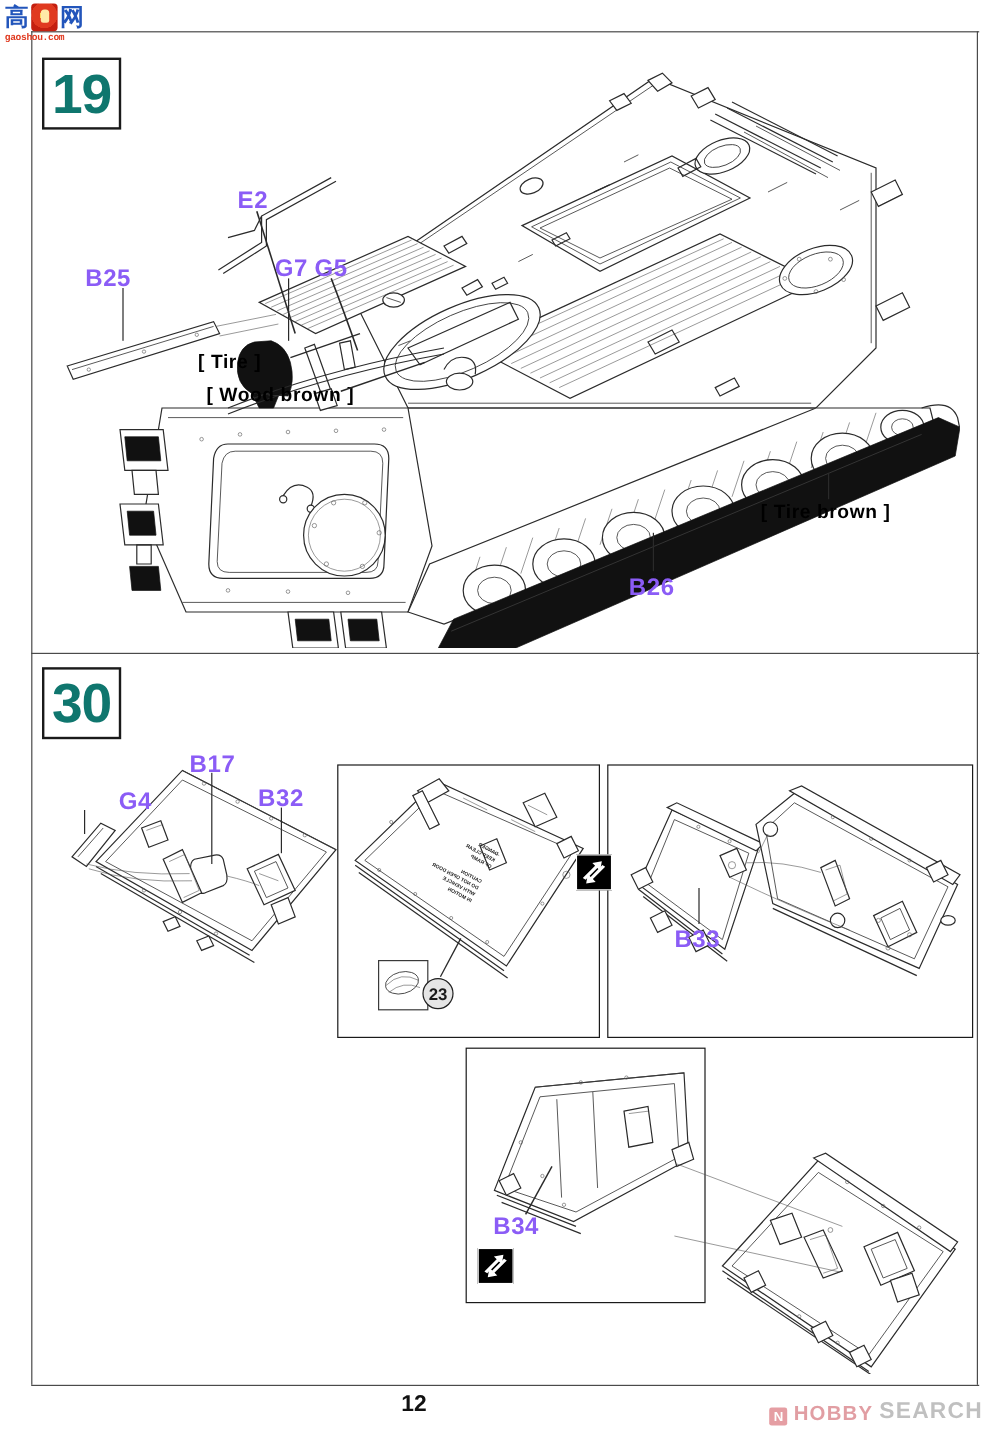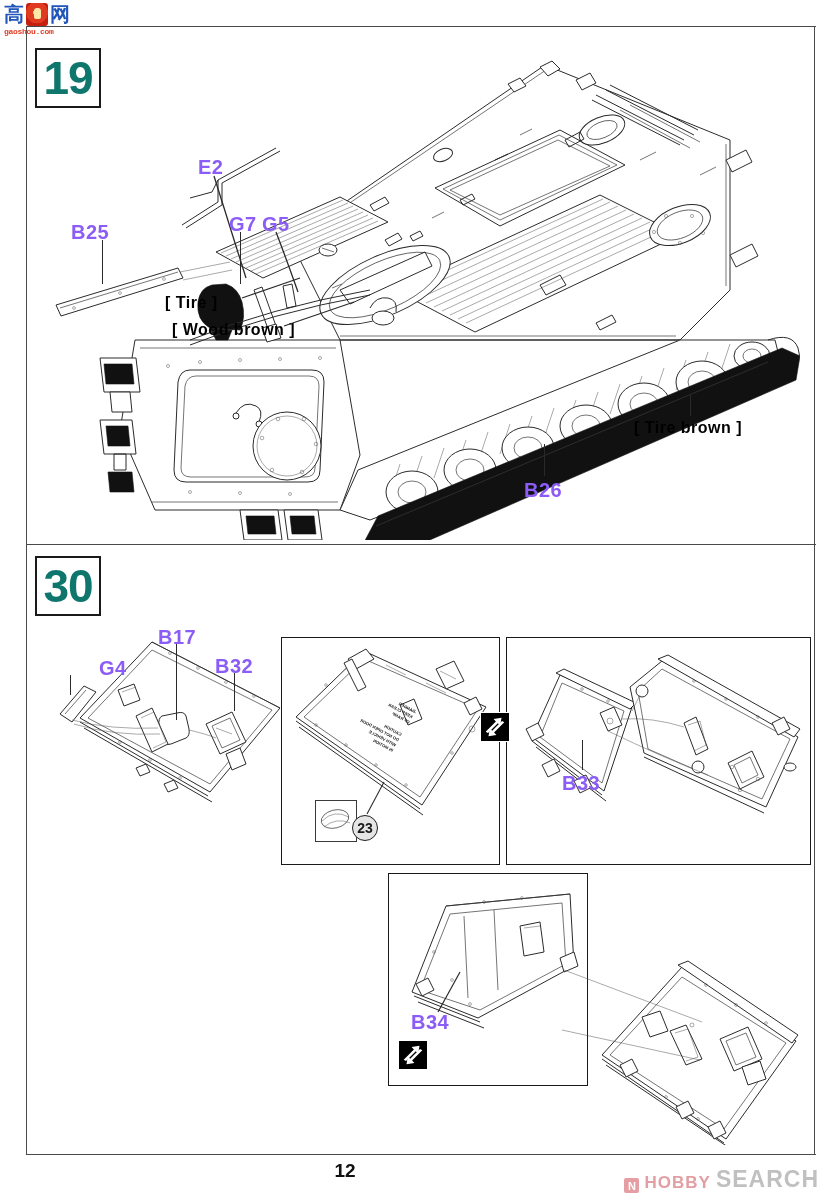--- a/index.html
+++ b/index.html
@@ -209,21 +209,21 @@
     font-weight: bold;
     display: flex;
     align-items: center;
     justify-content: center;
   }
   #watermark-hobbysearch .hs-hobby {
     font-size: 17px; font-weight: bold;
     color: #d0646c; letter-spacing: 1px;
   }
   #watermark-hobbysearch .hs-search {
-    font-size: 23px; font-weight: bold;
+    font-size: 19px; font-weight: bold;
     color: #9a9a9a; letter-spacing: 1px;
   }
 
   
   svg .ln { fill: none; stroke: #2b2b2b; stroke-width: 1; }
   svg .ln-thin { fill: none; stroke: #3a3a3a; stroke-width: 0.7; }
   svg .ln-hair { fill: none; stroke: #555555; stroke-width: 0.5; }
   svg .fill-dk { fill: #111111; stroke: #111111; stroke-width: 0.6; }
   svg .fill-lt { fill: #ffffff; stroke: #2b2b2b; stroke-width: 1; }
   svg .stencil { fill: #222; }

